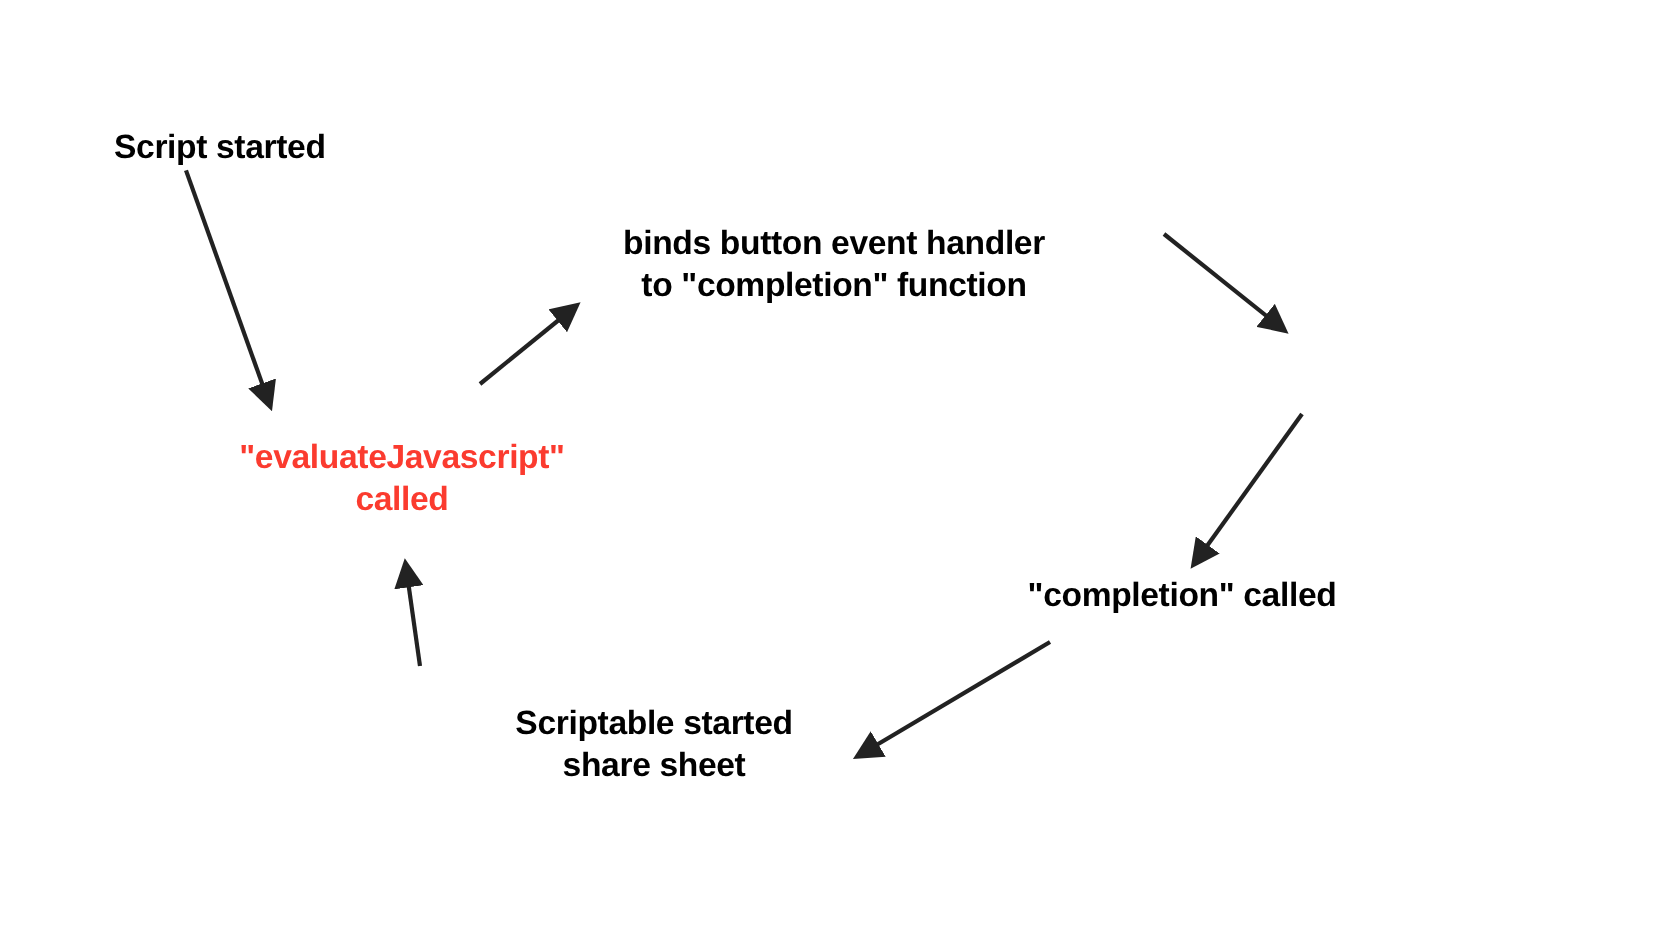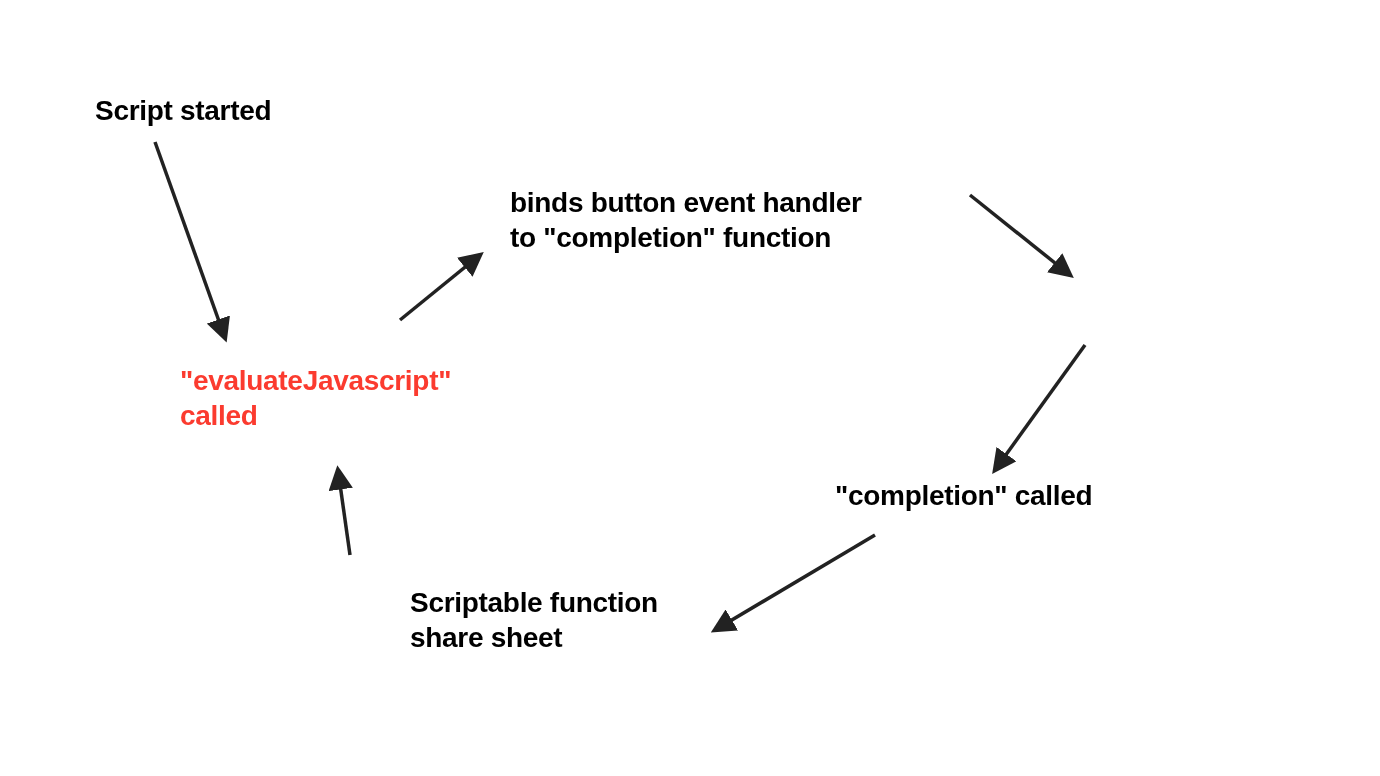--- a/index.html
+++ b/index.html
@@ -15,24 +15,24 @@
     position: relative;
     width: 1380px;
     height: 776px;
   }
   .node {
     position: absolute;
     font-weight: 700;
     font-size: 28px;
     line-height: 1.25;
     color: #000;
-    text-align: left;
+    text-align: center;
     letter-spacing: -0.3px;
   }
-  .node.left { text-align: left; }
+  .node.left { text-align: left; margin-top: 12px; }
   .node.red { color: #fb3b2f; }
   svg.arrows {
     position: absolute;
     left: 0; top: 0;
     width: 1380px;
     height: 776px;
     pointer-events: none;
   }
 </style>
 </head>
@@ -66,16 +66,16 @@
 called</div>
 
   <div class="node" style="left:510px; top:185px; width:370px;">binds button event
 handler to "completion"
 function</div>
 
 
   <div class="node" style="left:835px; top:478px; width:300px;">"completion" called</div>
 
   <div class="node" style="left:410px; top:585px; width:270px;">Scriptable
-function share
+started share
 sheet</div>
 
 </div>
 
 </body></html>

